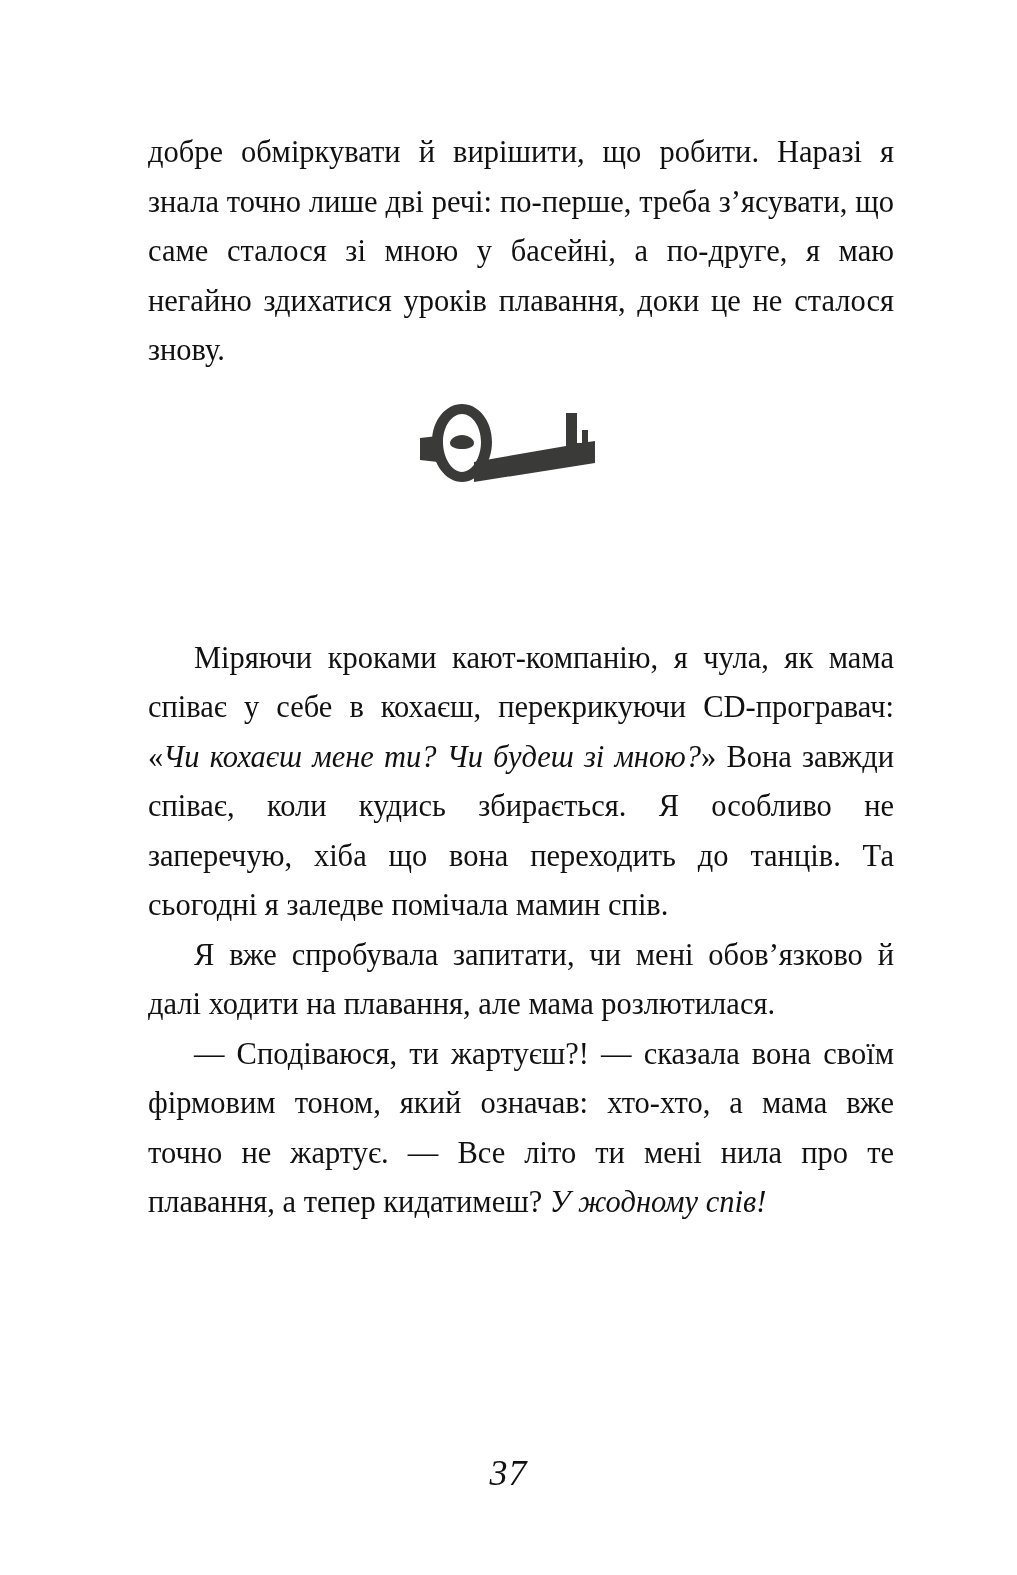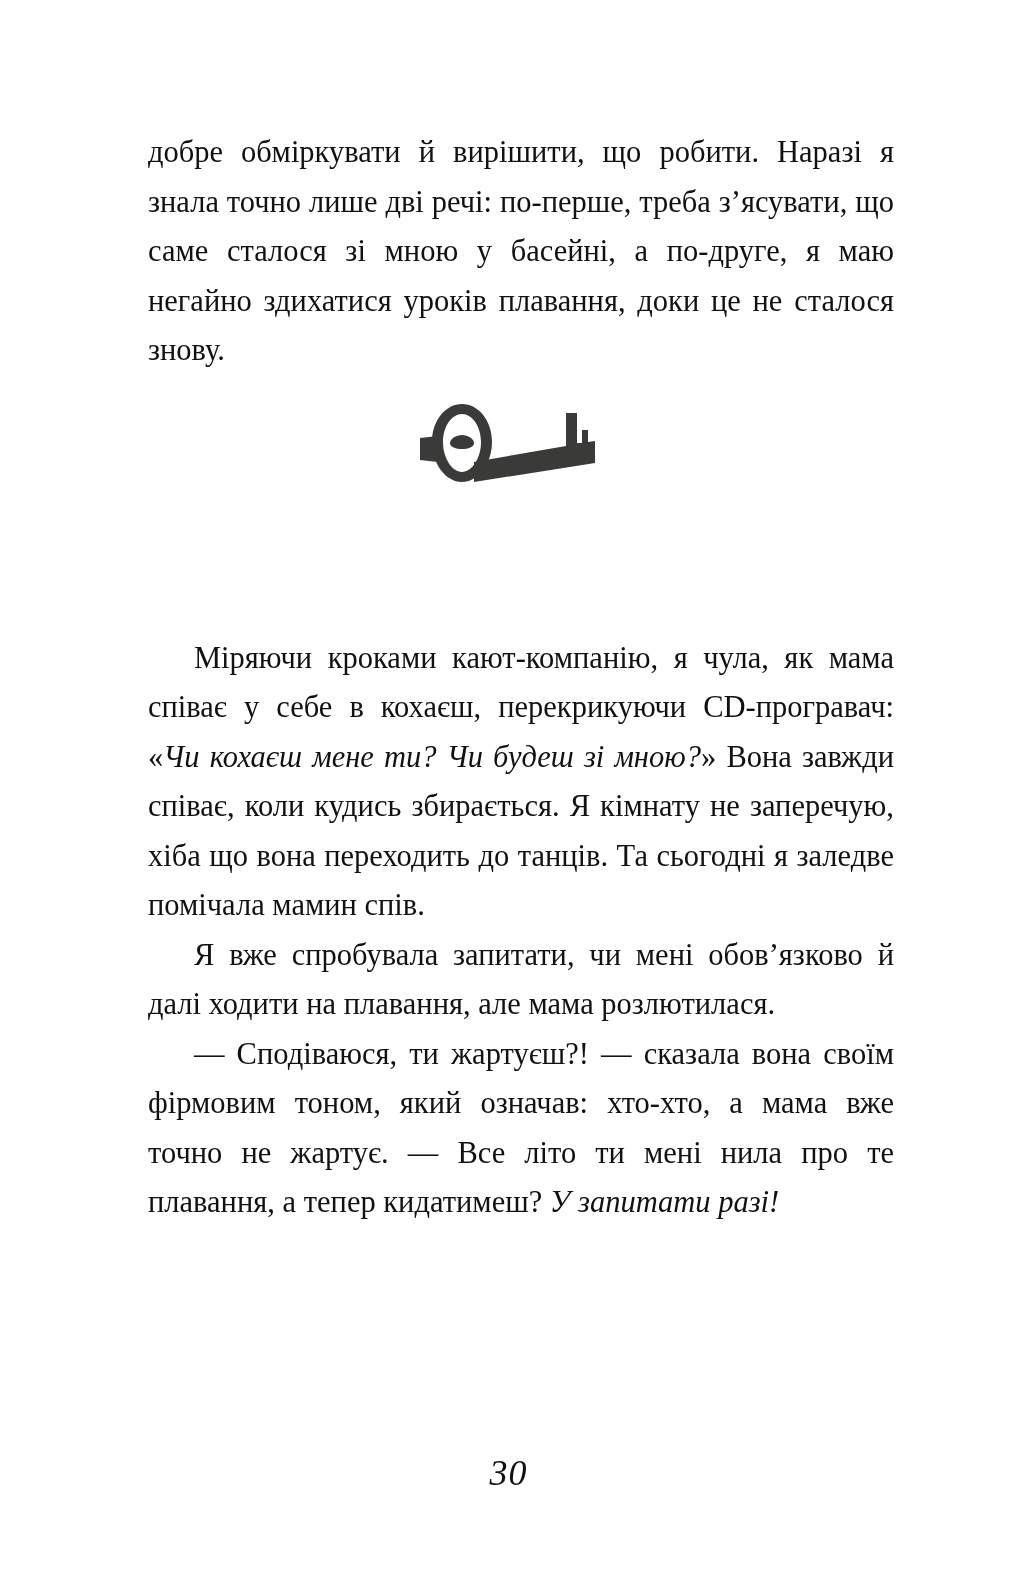--- a/index.html
+++ b/index.html
@@ -85,25 +85,25 @@
 </style>
 </head>
 <body>
 
 <div class="page">
 
   <div class="text-block">
 
     <p class="para no-indent"><span>добре обміркувати й вирішити, що робити. Наразі я знала точно лише дві речі: по-перше, треба з’ясувати, що саме сталося зі мною у басейні, а по-друге, я маю негайно здихатися уроків плавання, доки це не сталося знову.</span></p>
 
-    <p class="para" style="margin-top: 258px;"><span>Міряючи кроками кают-компанію, я чула, як мама співає у себе в кохаєш, перекрикуючи CD-програвач: «</span><span class="ital">Чи кохаєш мене ти? Чи будеш зі мною?</span><span>» Вона завжди співає, коли кудись збирається. Я кімнату не заперечую, хіба що вона переходить до танців. Та сьогодні я заледве помічала мамин спів.</span></p>
+    <p class="para" style="margin-top: 258px;"><span>Міряючи кроками кают-компанію, я чула, як мама співає у себе в кохаєш, перекрикуючи CD-програвач: «</span><span class="ital">Чи кохаєш мене ти? Чи будеш зі мною?</span><span>» Вона завжди співає, коли кудись збирається. Я особливо не заперечую, хіба що вона переходить до танців. Та сьогодні я заледве помічала мамин спів.</span></p>
 
     <p class="para"><span>Я вже спробувала запитати, чи мені обов’язково й далі ходити на плавання, але мама розлютилася.</span></p>
 
-    <p class="para"><span>— Сподіваюся, ти жартуєш?! — сказала вона своїм фірмовим тоном, який означав: хто-хто, а мама вже точно не жартує. — Все літо ти мені нила про те плавання, а тепер кидатимеш? </span><span class="ital">У запитати разі!</span></p>
+    <p class="para"><span>— Сподіваюся, ти жартуєш?! — сказала вона своїм фірмовим тоном, який означав: хто-хто, а мама вже точно не жартує. — Все літо ти мені нила про те плавання, а тепер кидатимеш? </span><span class="ital">У жодному спів!</span></p>
 
 
   </div>
 
   <div class="ornament">
     <svg viewBox="0 0 186 118" xmlns="http://www.w3.org/2000/svg">
       <g fill="#3a3a38" fill-rule="evenodd">
 
         <path d="M58 72 L150 56 L150 23 L161 23 L161 53 L166 53 L166 40 L172 40 L172 52
                  L179 51 L179 73 L58 92 Z"></path>
@@ -119,15 +119,15 @@
                  C56 82 65 68 65 52
                  C65 36 56 24 46 24 Z"></path>
 
         <path d="M4 48 L22 46 L22 72 L4 70 Z"></path>
 
         <path d="M38 50 C44 50 50 54 50 58 C50 62 44 64 38 64 C32 64 26 62 26 58 C26 54 32 50 38 50 Z" transform="translate(8,-5)"></path>
       </g>
     </svg>
   </div>
 
-  <div class="page-number">30</div>
+  <div class="page-number">37</div>
 
 </div>
 
 </body></html>

